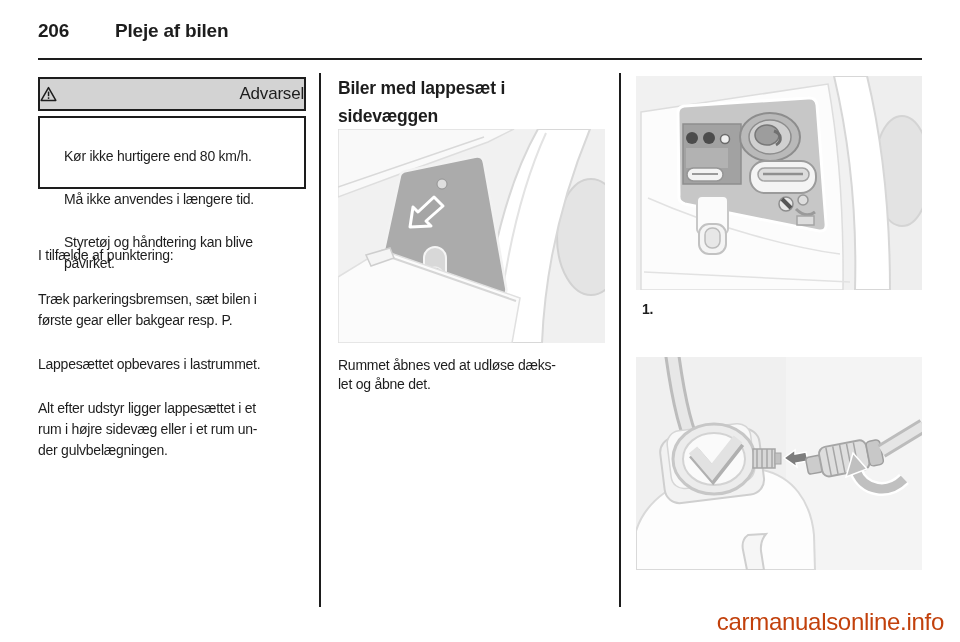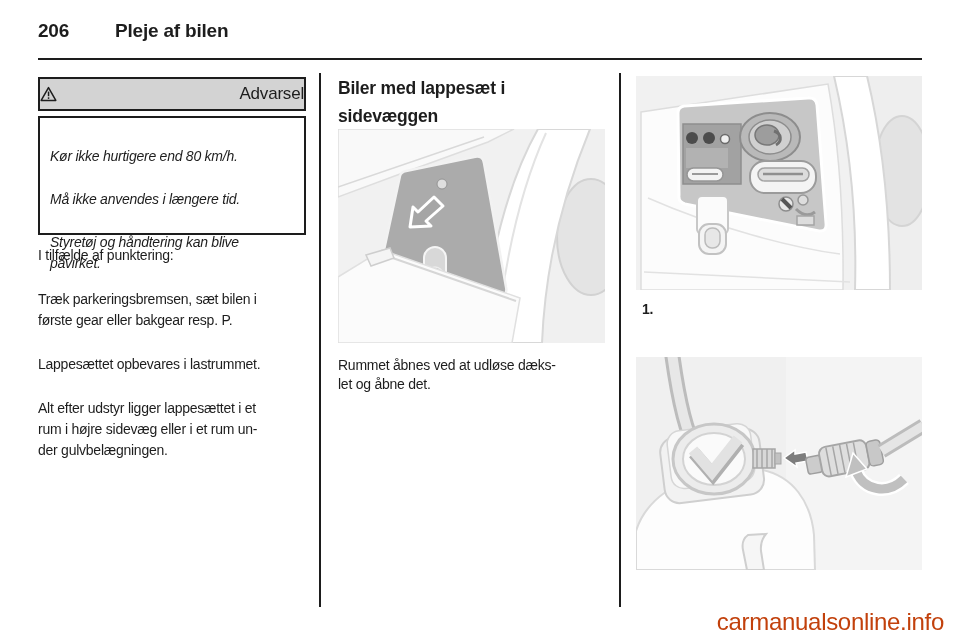--- a/index.html
+++ b/index.html
@@ -16,22 +16,22 @@
   .vrule.one{left:319px;} .vrule.two{left:619px;}
 
   
   .txt{font-size:14px;line-height:21px;letter-spacing:-0.25px;white-space:pre-line;}
 
   
   .warn-head{position:absolute;left:38px;top:77px;width:268px;height:34px;box-sizing:border-box;
              background:#d3d3d3;border:2px solid #1d1d1d;display:flex;align-items:center;justify-content:space-between;
              font-size:17px;letter-spacing:-0.2px;gap:3px;}
   .warn-head svg{display:block;}
-  .warn-body{position:absolute;left:38px;top:116px;width:268px;height:119px;box-sizing:border-box;
-             border:2px solid #1d1d1d;padding:7px 10px 0 10px;font-style:italic;}
+  .warn-body{position:absolute;left:38px;top:116px;width:268px;height:73px;box-sizing:border-box;
+             border:2px solid #1d1d1d;padding:7px 10px 0 24px;}
   .warn-body p{margin:0 0 1px 0;}
   .left-pars{position:absolute;left:38px;top:224px;width:272px;}
   .left-pars p{margin:0 0 2px 0;}
 
   
   .mid-head{position:absolute;left:338px;top:74px;width:267px;font-size:17.5px;font-weight:bold;
             line-height:28px;letter-spacing:-0.2px;white-space:pre-line;}
   .fig{position:absolute;background:#f1f1f1;}
   .fig svg{display:block;}
   .fig.mid{left:338px;top:129px;width:267px;height:214px;}

